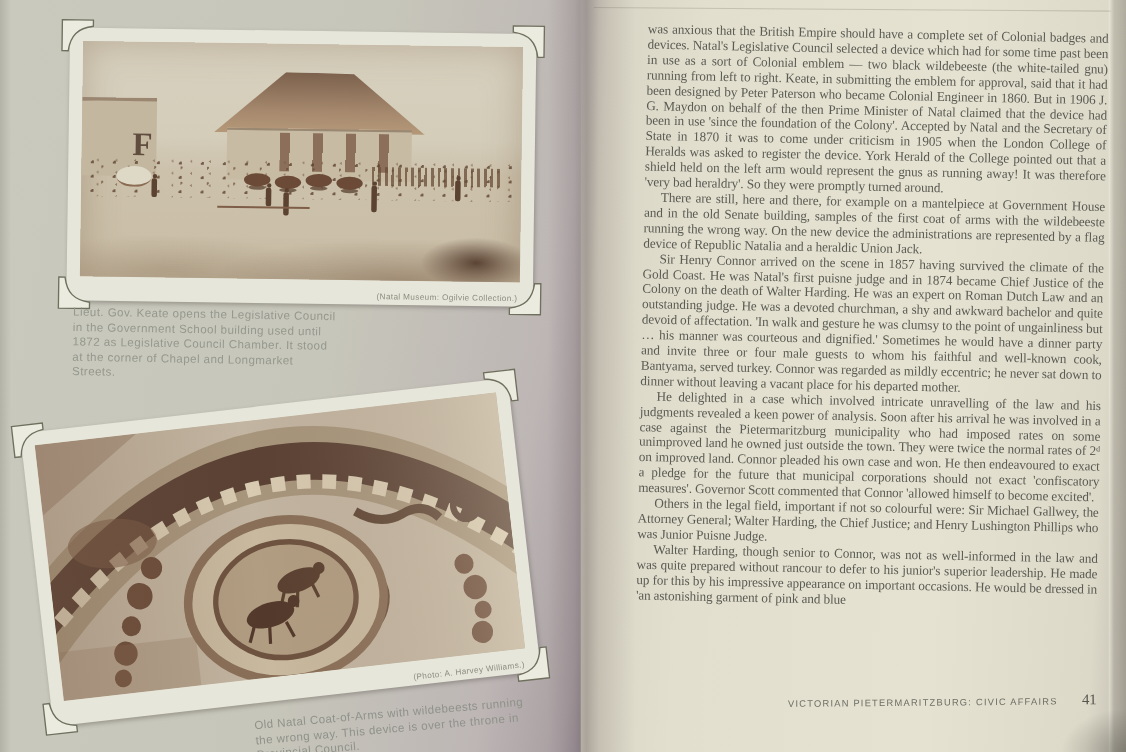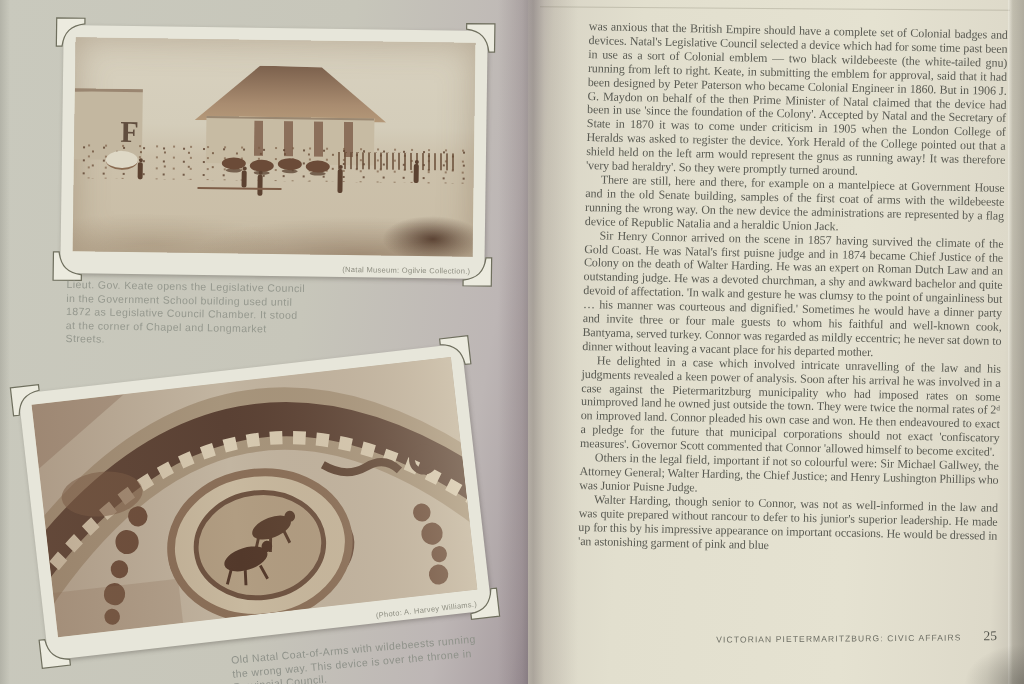--- a/index.html
+++ b/index.html
@@ -235,19 +235,19 @@
     <p>was anxious that the British Empire should have a complete set of Colonial badges and devices. Natal's Legislative Council selected a device which had for some time past been in use as a sort of Colonial emblem — two black wildebeeste (the white-tailed gnu) running from left to right. Keate, in submitting the emblem for approval, said that it had been designed by Peter Paterson who became Colonial Engineer in 1860. But in 1906 J. G. Maydon on behalf of the then Prime Minister of Natal claimed that the device had been in use 'since the foundation of the Colony'. Accepted by Natal and the Secretary of State in 1870 it was to come under criticism in 1905 when the London College of Heralds was asked to register the device. York Herald of the College pointed out that a shield held on the left arm would represent the gnus as running away! It was therefore 'very bad heraldry'. So they were promptly turned around.</p>
     <p>There are still, here and there, for example on a mantelpiece at Government House and in the old Senate building, samples of the first coat of arms with the wildebeeste running the wrong way. On the new device the administrations are represented by a flag device of Republic Natalia and a heraldic Union Jack.</p>
     <p>Sir Henry Connor arrived on the scene in 1857 having survived the climate of the Gold Coast. He was Natal's first puisne judge and in 1874 became Chief Justice of the Colony on the death of Walter Harding. He was an expert on Roman Dutch Law and an outstanding judge. He was a devoted churchman, a shy and awkward bachelor and quite devoid of affectation. 'In walk and gesture he was clumsy to the point of ungainliness but … his manner was courteous and dignified.' Sometimes he would have a dinner party and invite three or four male guests to whom his faithful and well-known cook, Bantyama, served turkey. Connor was regarded as mildly eccentric; he never sat down to dinner without leaving a vacant place for his departed mother.</p>
     <p>He delighted in a case which involved intricate unravelling of the law and his judgments revealed a keen power of analysis. Soon after his arrival he was involved in a case against the Pietermaritzburg municipality who had imposed rates on some unimproved land he owned just outside the town. They were twice the normal rates of 2ᵈ on improved land. Connor pleaded his own case and won. He then endeavoured to exact a pledge for the future that municipal corporations should not exact 'confiscatory measures'. Governor Scott commented that Connor 'allowed himself to become excited'.</p>
     <p>Others in the legal field, important if not so colourful were: Sir Michael Gallwey, the Attorney General; Walter Harding, the Chief Justice; and Henry Lushington Phillips who was Junior Puisne Judge.</p>
     <p>Walter Harding, though senior to Connor, was not as well-informed in the law and was quite prepared without rancour to defer to his junior's superior leadership. He made up for this by his impressive appearance on important occasions. He would be dressed in 'an astonishing garment of pink and blue</p>
   </div>
 
   <div class="rp-footer">
     <span class="running-title">VICTORIAN PIETERMARITZBURG: CIVIC AFFAIRS</span>
-    <span class="page-number">25</span>
+    <span class="page-number">41</span>
   </div>
 
   <div class="page-edge-left"></div>
   <div class="page-edge-right"></div>
   <div class="corner-shade-br"></div>
 </div>
 
 </body></html>

